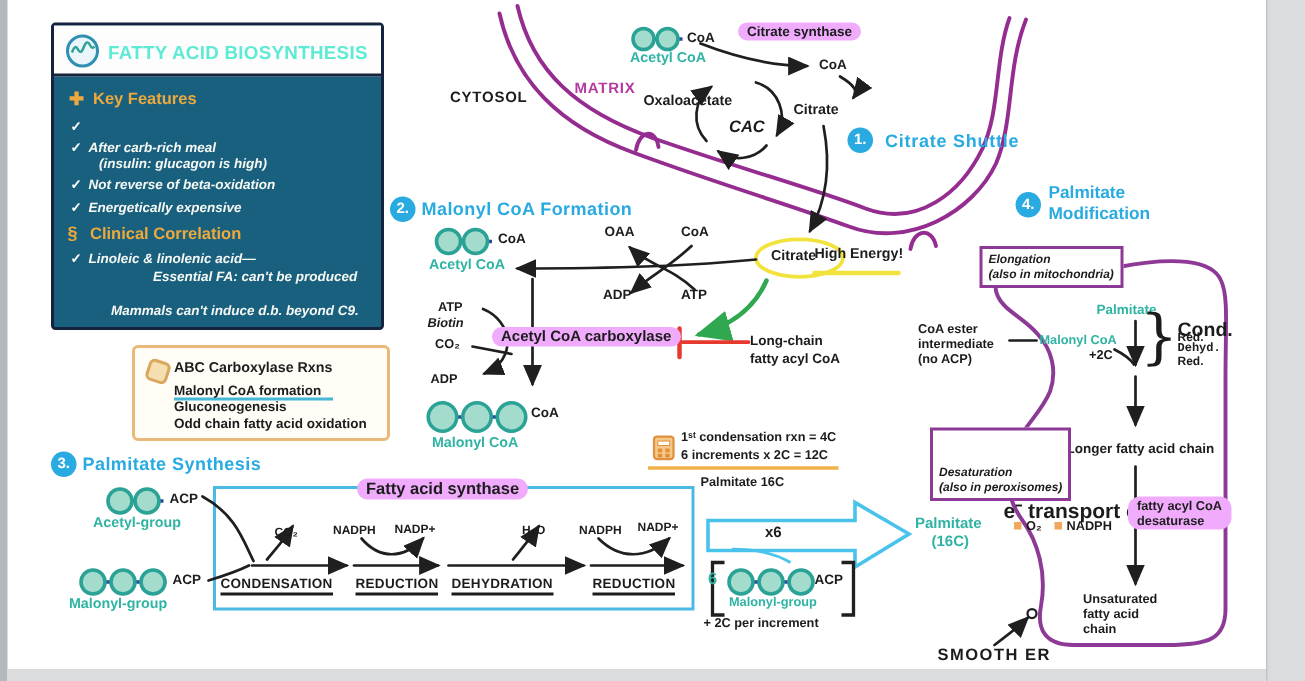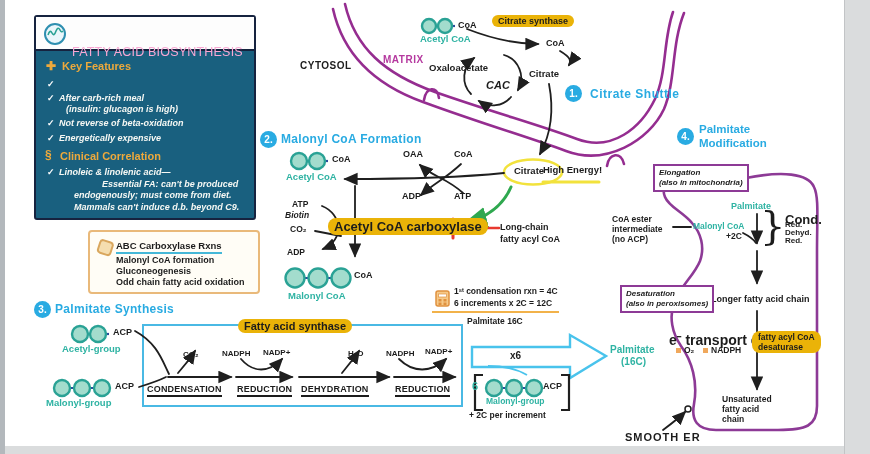--- a/index.html
+++ b/index.html
@@ -7,30 +7,30 @@
   #stage { position:relative; width:870px; height:454px; background:#ffffff; overflow:hidden; }
   .edge { position:absolute; }
   svg.art { position:absolute; left:0; top:0; pointer-events:none; }
   .t { position:absolute; white-space:nowrap; font-weight:bold; color:#1c1c1c; font-family:"Liberation Sans", sans-serif; }
   .teal { color:#2fb3a3; }
   .blueh { color:#29abe2; }
   .mag { color:#b5399f; }
   .it { font-style:italic; }
   .num { position:absolute; width:17px; height:17px; border-radius:50%; background:#29abe2; color:#fff;
          font:bold 10px/17px "Liberation Sans",sans-serif; text-align:center; }
-  .hl { background:#eab308; border-radius:8px; padding:1px 6px; }
+  .hl { background:#f0abfc; border-radius:8px; padding:1px 6px; }
   .step { border-bottom:2px solid #1c1c1c; padding-bottom:1px; letter-spacing:0.2px; }
   .pbox { position:absolute; background:#fff; border:2px solid #8d3a96; color:#1c1c1c; padding:2px 4px;
           font:italic bold 8px/1.25 "Liberation Sans",sans-serif; white-space:nowrap; }
   
   #panel { position:absolute; left:34px; top:15px; width:222px; height:205px; background:#19607f;
            border:2px solid #16233f; border-radius:3px; }
   #panel .titlebar { position:absolute; left:0; top:0; width:100%; height:34px; background:#fdfdfd;
                      border-bottom:2px solid #16233f; }
-  #panel .title { position:absolute; left:36px; top:28px; font-size:12.5px; font-weight:normal; color:#f9a8d4;
+  #panel .title { position:absolute; left:36px; top:11px; font-size:12.5px; font-weight:bold; color:#5eead4;
                   letter-spacing:0.2px; white-space:nowrap; }
   .gold { color:#eda93c; }
   .feat { position:absolute; font:italic 600 9px/11px "Liberation Sans",sans-serif; color:#f6f8f4; white-space:nowrap; }
   .ck { position:absolute; color:#ffffff; font-size:9px; font-weight:bold; }
   
   #abc { position:absolute; left:88px; top:230px; width:172px; height:64px; background:#fffdf6;
          border:2px solid #e9b97a; border-radius:4px; }
   .sq { position:absolute; width:5px; height:5px; background:#f0a85c; }
 </style>
 </head>
@@ -176,29 +176,28 @@
     <span class="feat" style="left:23px;top:101px;">Not reverse of beta-oxidation</span>
     <span class="ck" style="left:11px;top:116px;">✓</span>
     <span class="feat" style="left:23px;top:116px;">Energetically expensive</span>
 
     <span class="t gold" style="left:9px;top:131px;font-size:12px;">§</span>
     <span class="t gold" style="left:24px;top:133px;font-size:11px;">Clinical Correlation</span>
 
     <span class="ck" style="left:11px;top:150px;">✓</span>
     <span class="feat" style="left:23px;top:150px;">Linoleic &amp; linolenic acid—</span>
     <span class="feat" style="left:38px;top:162px;margin-left:28px;">Essential FA: can't be produced</span>
-    <span class="feat" style="left:38px;top:173px;">endogenously; must come from diet.</span>
     <span class="feat" style="left:38px;top:185px;">Mammals can't induce d.b. beyond C9.</span>
   </div>
 
   <div id="abc">
     <svg width="22" height="22" style="position:absolute;left:5px;top:5px;">
       <rect x="4" y="4" width="13" height="13" rx="3" fill="#f5deb0" stroke="#d9a75e" stroke-width="2" transform="rotate(18 10 10)"></rect>
     </svg>
-    <span class="t" style="left:26px;top:8px;font-size:9.5px;border-bottom:2px solid #45b8d8;padding-bottom:1px;">ABC Carboxylase Rxns</span>
+    <span class="t" style="left:26px;top:8px;font-size:9.5px;border-bottom:2px solid #45b8d8;padding-bottom:14px;">ABC Carboxylase Rxns</span>
     <span class="t" style="left:26px;top:23px;font-size:9px;font-weight:600;">Malonyl CoA formation</span>
     <span class="t" style="left:26px;top:34px;font-size:9px;font-weight:600;">Gluconeogenesis</span>
     <span class="t" style="left:26px;top:45px;font-size:9px;font-weight:600;">Odd chain fatty acid oxidation</span>
   </div>
 
   <span class="t" style="left:300px;top:60px;font-size:10px;letter-spacing:0.5px;">CYTOSOL</span>
   <span class="t mag" style="left:383px;top:54px;font-size:10px;letter-spacing:0.5px;">MATRIX</span>
 
   <span class="t" style="left:458px;top:20px;font-size:9px;">CoA</span>
   <span class="t teal" style="left:420px;top:33px;font-size:9.5px;">Acetyl CoA</span>
@@ -217,21 +216,21 @@
   <span class="t" style="left:403px;top:149px;font-size:9px;">OAA</span>
   <span class="t" style="left:454px;top:149px;font-size:9px;">CoA</span>
   <span class="t" style="left:402px;top:191px;font-size:9px;">ADP</span>
   <span class="t" style="left:454px;top:191px;font-size:9px;">ATP</span>
   <span class="t" style="left:332px;top:154px;font-size:9px;">CoA</span>
   <span class="t teal" style="left:286px;top:171px;font-size:9.5px;">Acetyl CoA</span>
   <span class="t" style="left:292px;top:199px;font-size:8.5px;">ATP</span>
   <span class="t it" style="left:285px;top:210px;font-size:8.5px;">Biotin</span>
   <span class="t" style="left:290px;top:224px;font-size:8.5px;">CO₂</span>
   <span class="t" style="left:287px;top:247px;font-size:8.5px;">ADP</span>
-  <span class="t hl" style="left:328px;top:218px;font-size:13px;">Acetyl CoA carboxylase</span>
+  <span class="t hl" style="left:328px;top:218px;font-size:10px;">Acetyl CoA carboxylase</span>
   <span class="t" style="left:500px;top:222px;font-size:9px;">Long-chain</span>
   <span class="t" style="left:500px;top:234px;font-size:9px;">fatty acyl CoA</span>
   <span class="t" style="left:354px;top:270px;font-size:9px;">CoA</span>
   <span class="t teal" style="left:288px;top:290px;font-size:9.5px;">Malonyl CoA</span>
 
   <span class="t" style="left:454px;top:286px;font-size:8.5px;">1ˢᵗ condensation rxn = 4C</span>
   <span class="t" style="left:454px;top:298px;font-size:8.5px;">6 increments x 2C = 12C</span>
   <span class="t" style="left:467px;top:316px;font-size:8.5px;">Palmitate 16C</span>
 
   <div class="num" style="left:34px;top:301px;">3.</div>
@@ -270,26 +269,26 @@
 
   <span class="t teal" style="left:731px;top:201px;font-size:9px;">Palmitate</span>
   <span class="t" style="left:612px;top:214px;font-size:8.5px;">CoA ester</span>
   <span class="t" style="left:612px;top:224px;font-size:8.5px;">intermediate</span>
   <span class="t" style="left:612px;top:234px;font-size:8.5px;">(no ACP)</span>
   <span class="t teal" style="left:693px;top:221px;font-size:8.5px;">Malonyl CoA</span>
   <span class="t" style="left:726px;top:231px;font-size:8.5px;">+2C</span>
   <span class="t" style="left:760px;top:205px;font-size:40px;font-weight:normal;font-family:'DejaVu Serif',serif;line-height:40px;">}</span>
   <span class="t" style="left:785px;top:212px;font-size:13px;">Cond.</span>
   <span class="t" style="left:785px;top:220px;font-size:8px;">Red.</span>
-  <span class="t" style="left:785px;top:228px;font-size:8px;">Dehyd.</span>
+  <span class="t" style="left:785px;top:228px;font-size:8px;font-family:Liberation Mono, monospace;">Dehyd.</span>
   <span class="t" style="left:785px;top:236px;font-size:8px;">Red.</span>
   <span class="t" style="left:711px;top:294px;font-size:9px;">Longer fatty acid chain</span>
 
   <div class="pbox" style="left:620px;top:285px;">
-    <span style="display:block;">Desaturation</span>
+    <span style="display:block;margin-top:21px;">Desaturation</span>
     <span style="display:block;">(also in peroxisomes)</span>
   </div>
 
   <span class="t" style="left:669px;top:330px;font-size:14px;">e⁻ transport chain</span>
   <div class="sq" style="left:676px;top:348px;"></div>
   <span class="t" style="left:684px;top:345px;font-size:8.5px;">O₂</span>
   <div class="sq" style="left:703px;top:348px;"></div>
   <span class="t" style="left:711px;top:345px;font-size:8.5px;">NADPH</span>
 
   <div class="t hl" style="left:752px;top:331px;font-size:8.5px;">

